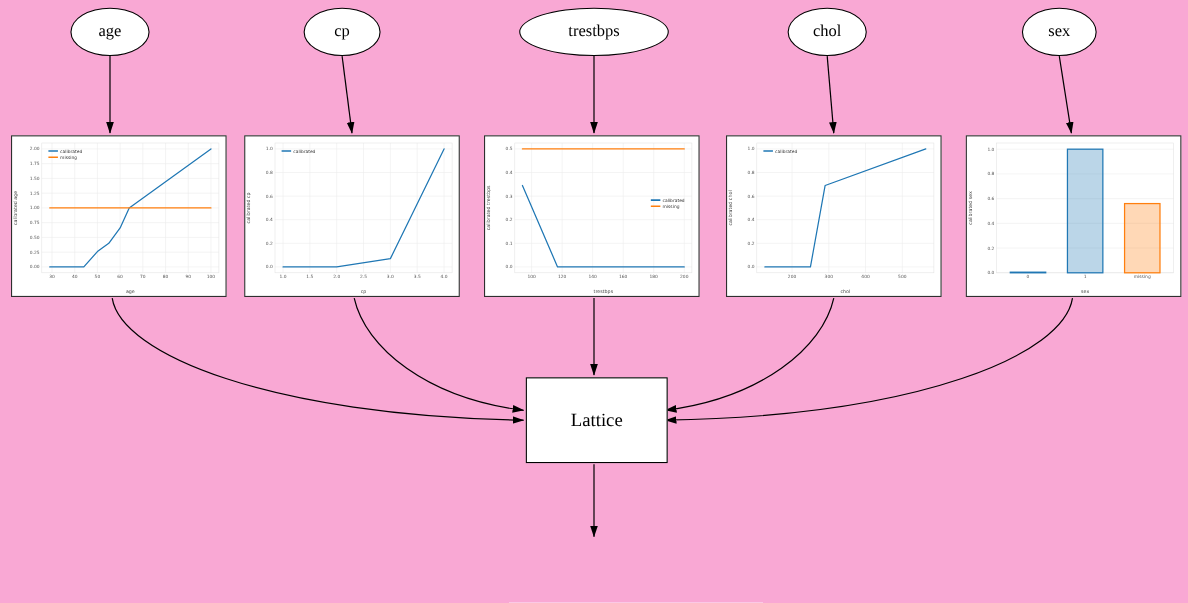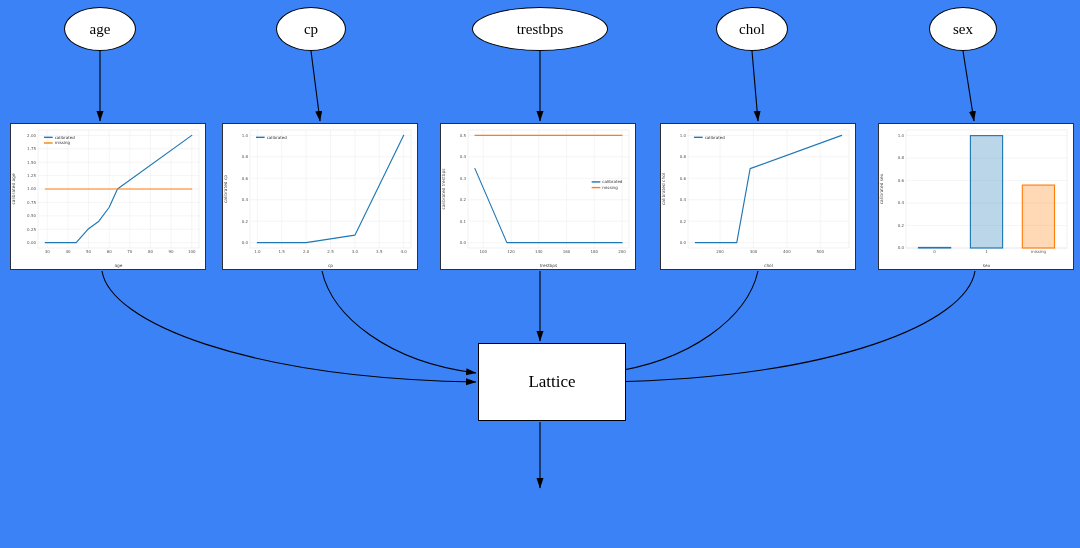--- a/index.html
+++ b/index.html
@@ -1,34 +1,34 @@
 <!DOCTYPE html>
 <html><head>
 <meta charset="utf-8">
 <style>
   html,body{margin:0;padding:0;background:#fff;}
-  #canvas{position:relative;width:1080px;height:548px;background:#3b82f6;overflow:hidden;
+  #canvas{position:relative;width:1080px;height:548px;background:#f9a8d4;overflow:hidden;
           font-family:"Liberation Serif", serif;}
   .node-ellipse{position:absolute;border:1px solid #000;border-radius:50%;background:#fff;
           display:flex;align-items:center;justify-content:center;font-size:15px;color:#000;
           box-sizing:border-box;z-index:3;}
   .node-box{position:absolute;border:1px solid #000;background:#fff;display:flex;
           align-items:center;justify-content:center;font-size:17px;color:#000;
           box-sizing:border-box;z-index:3;}
   .chart-panel{position:absolute;top:123px;width:196px;height:147px;border:1px solid #2f2f2f;
           background:#fff;box-sizing:border-box;z-index:2;}
   .chart-panel svg{display:block;}
   #edges{position:absolute;left:0;top:0;width:1080px;height:548px;z-index:1;pointer-events:none;}
   
   .n-age{left:64px;top:7px;width:72px;height:44px;}
   .n-cp{left:276px;top:7px;width:70px;height:44px;}
   .n-trestbps{left:472px;top:7px;width:136px;height:44px;}
   .n-chol{left:716px;top:7px;width:72px;height:44px;}
   .n-sex{left:929px;top:7px;width:68px;height:44px;}
-  .n-lattice{left:478px;top:343px;width:148px;height:78px;}
+  .n-lattice{left:478px;top:343px;width:129px;height:78px;}
   .n-output{left:483px;top:491px;width:114px;height:52px;font-size:16px;}
   .p0{left:10px;}.p1{left:222px;}.p2{left:440px;}.p3{left:660px;}.p4{left:878px;}
 </style>
 </head>
 <body>
 
 <div id="canvas">
 
   <div class="node-ellipse n-age">
     <span>age</span>

